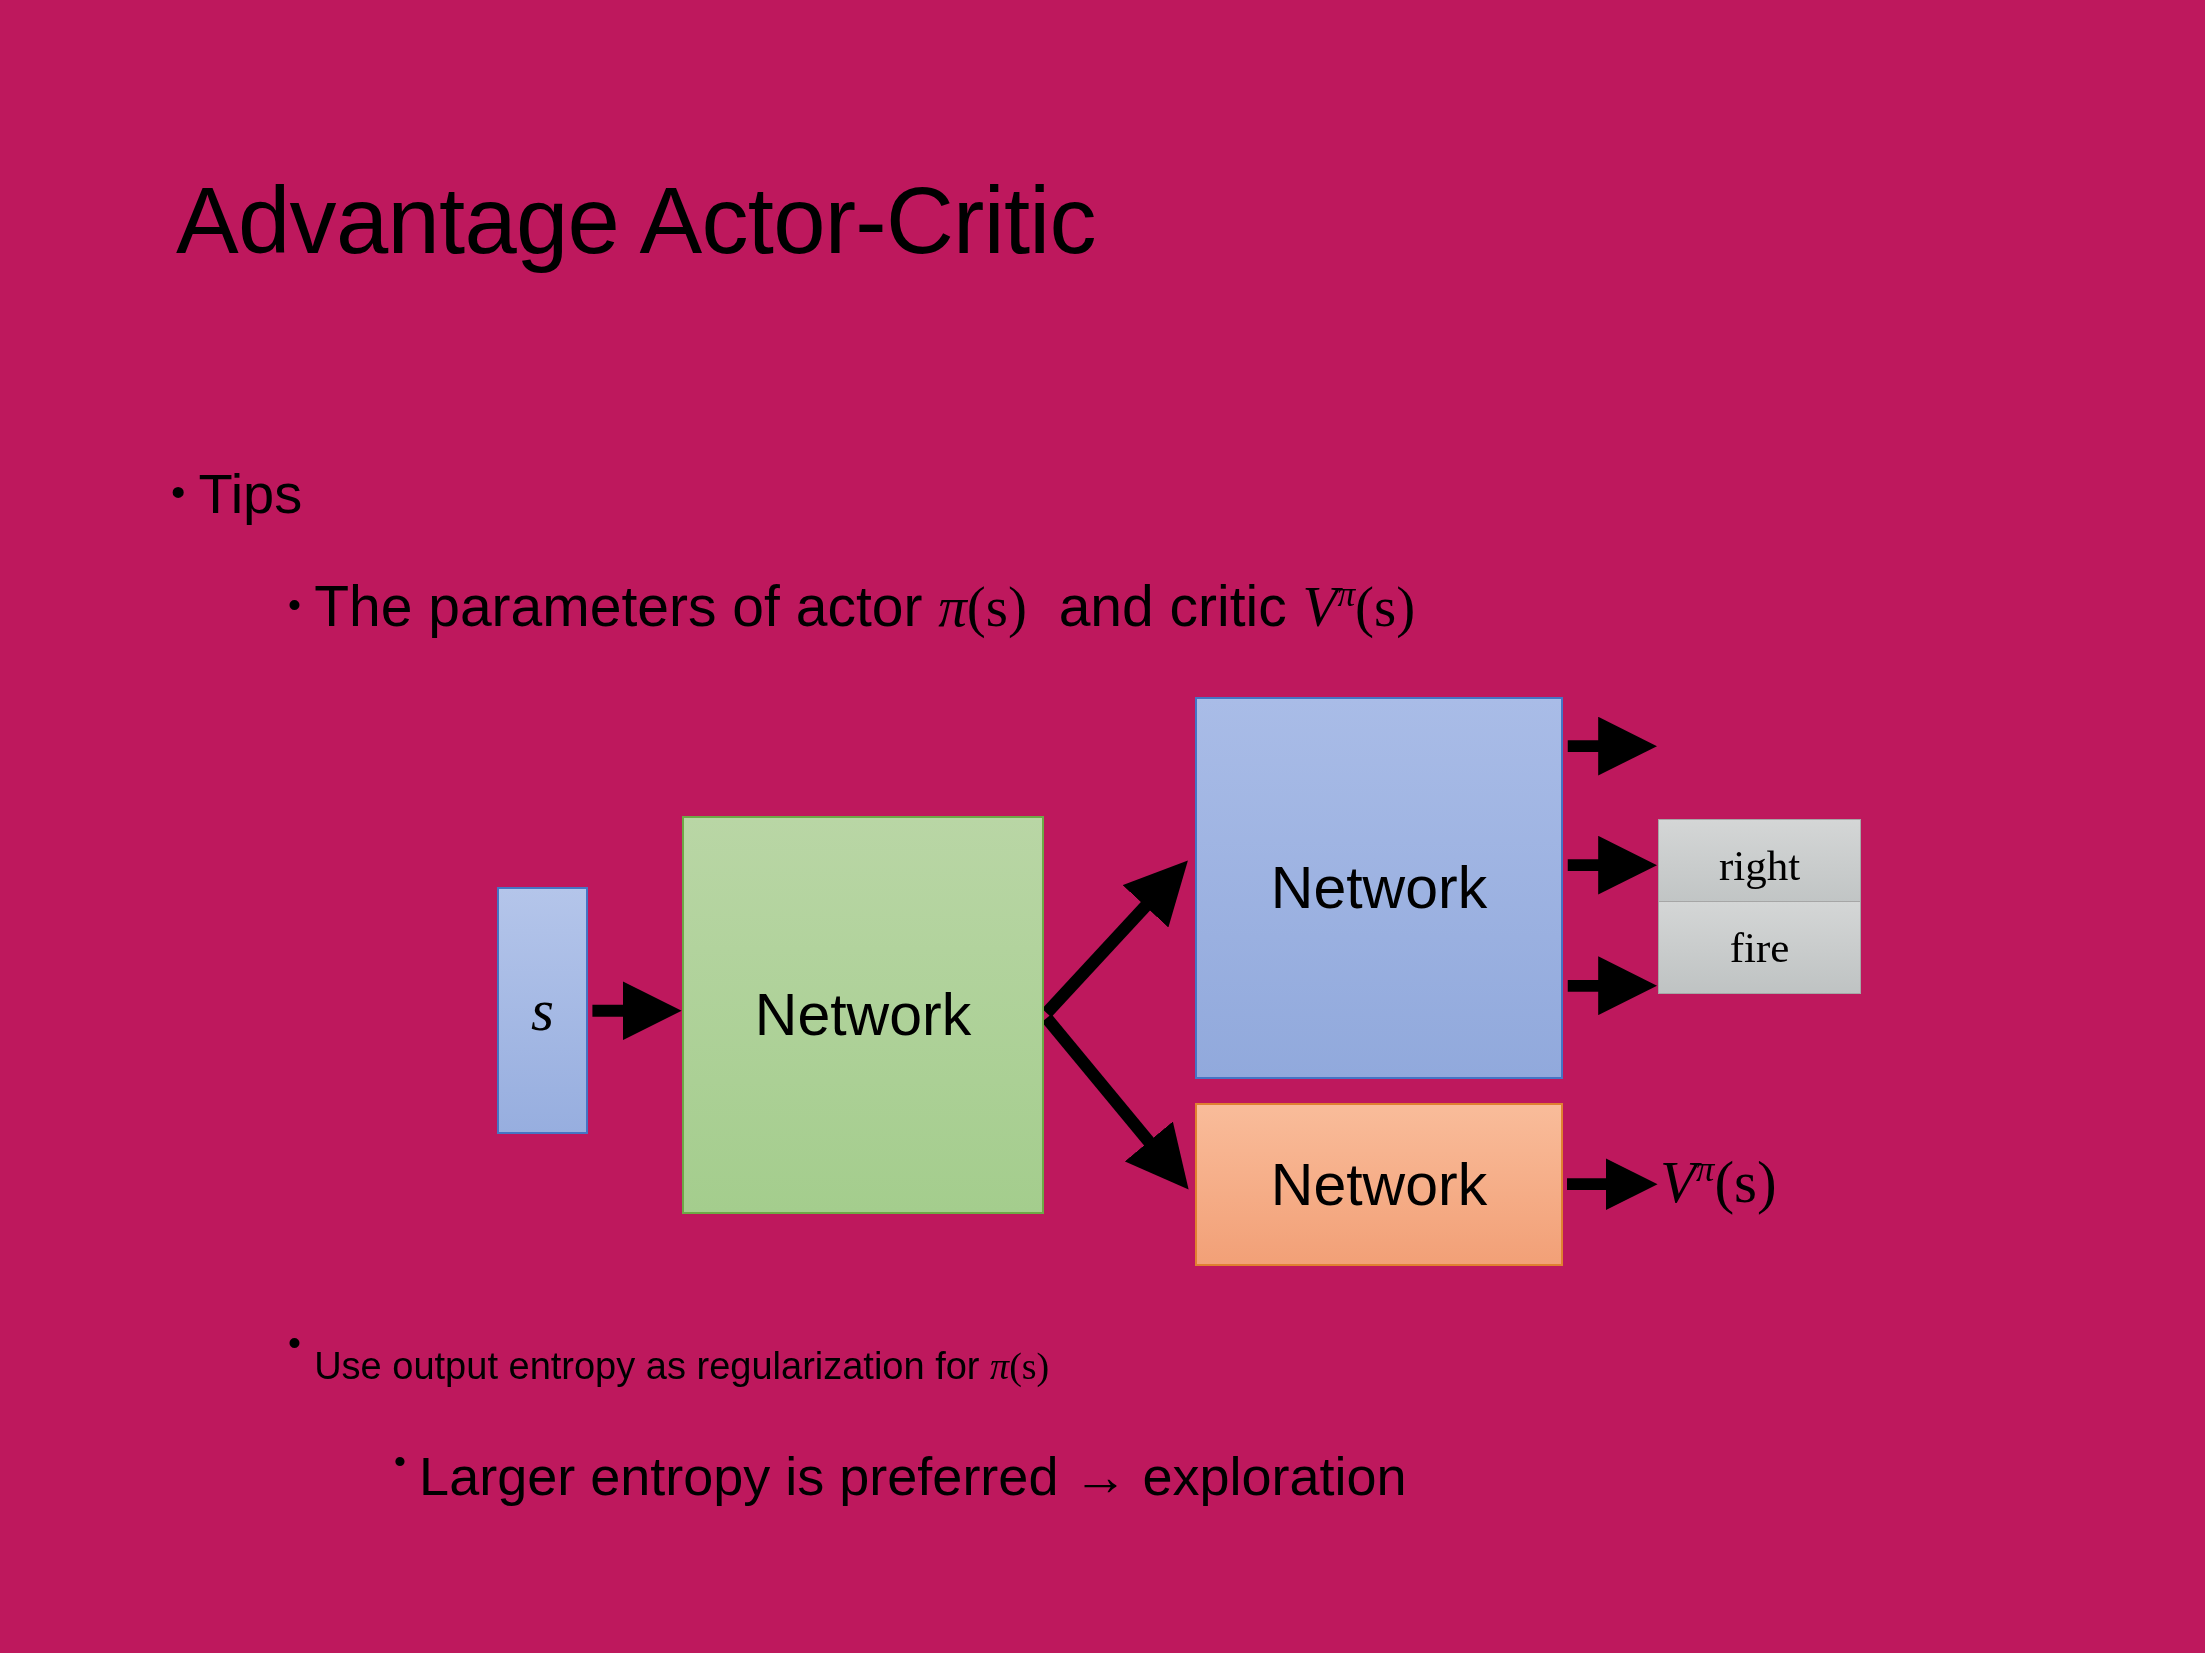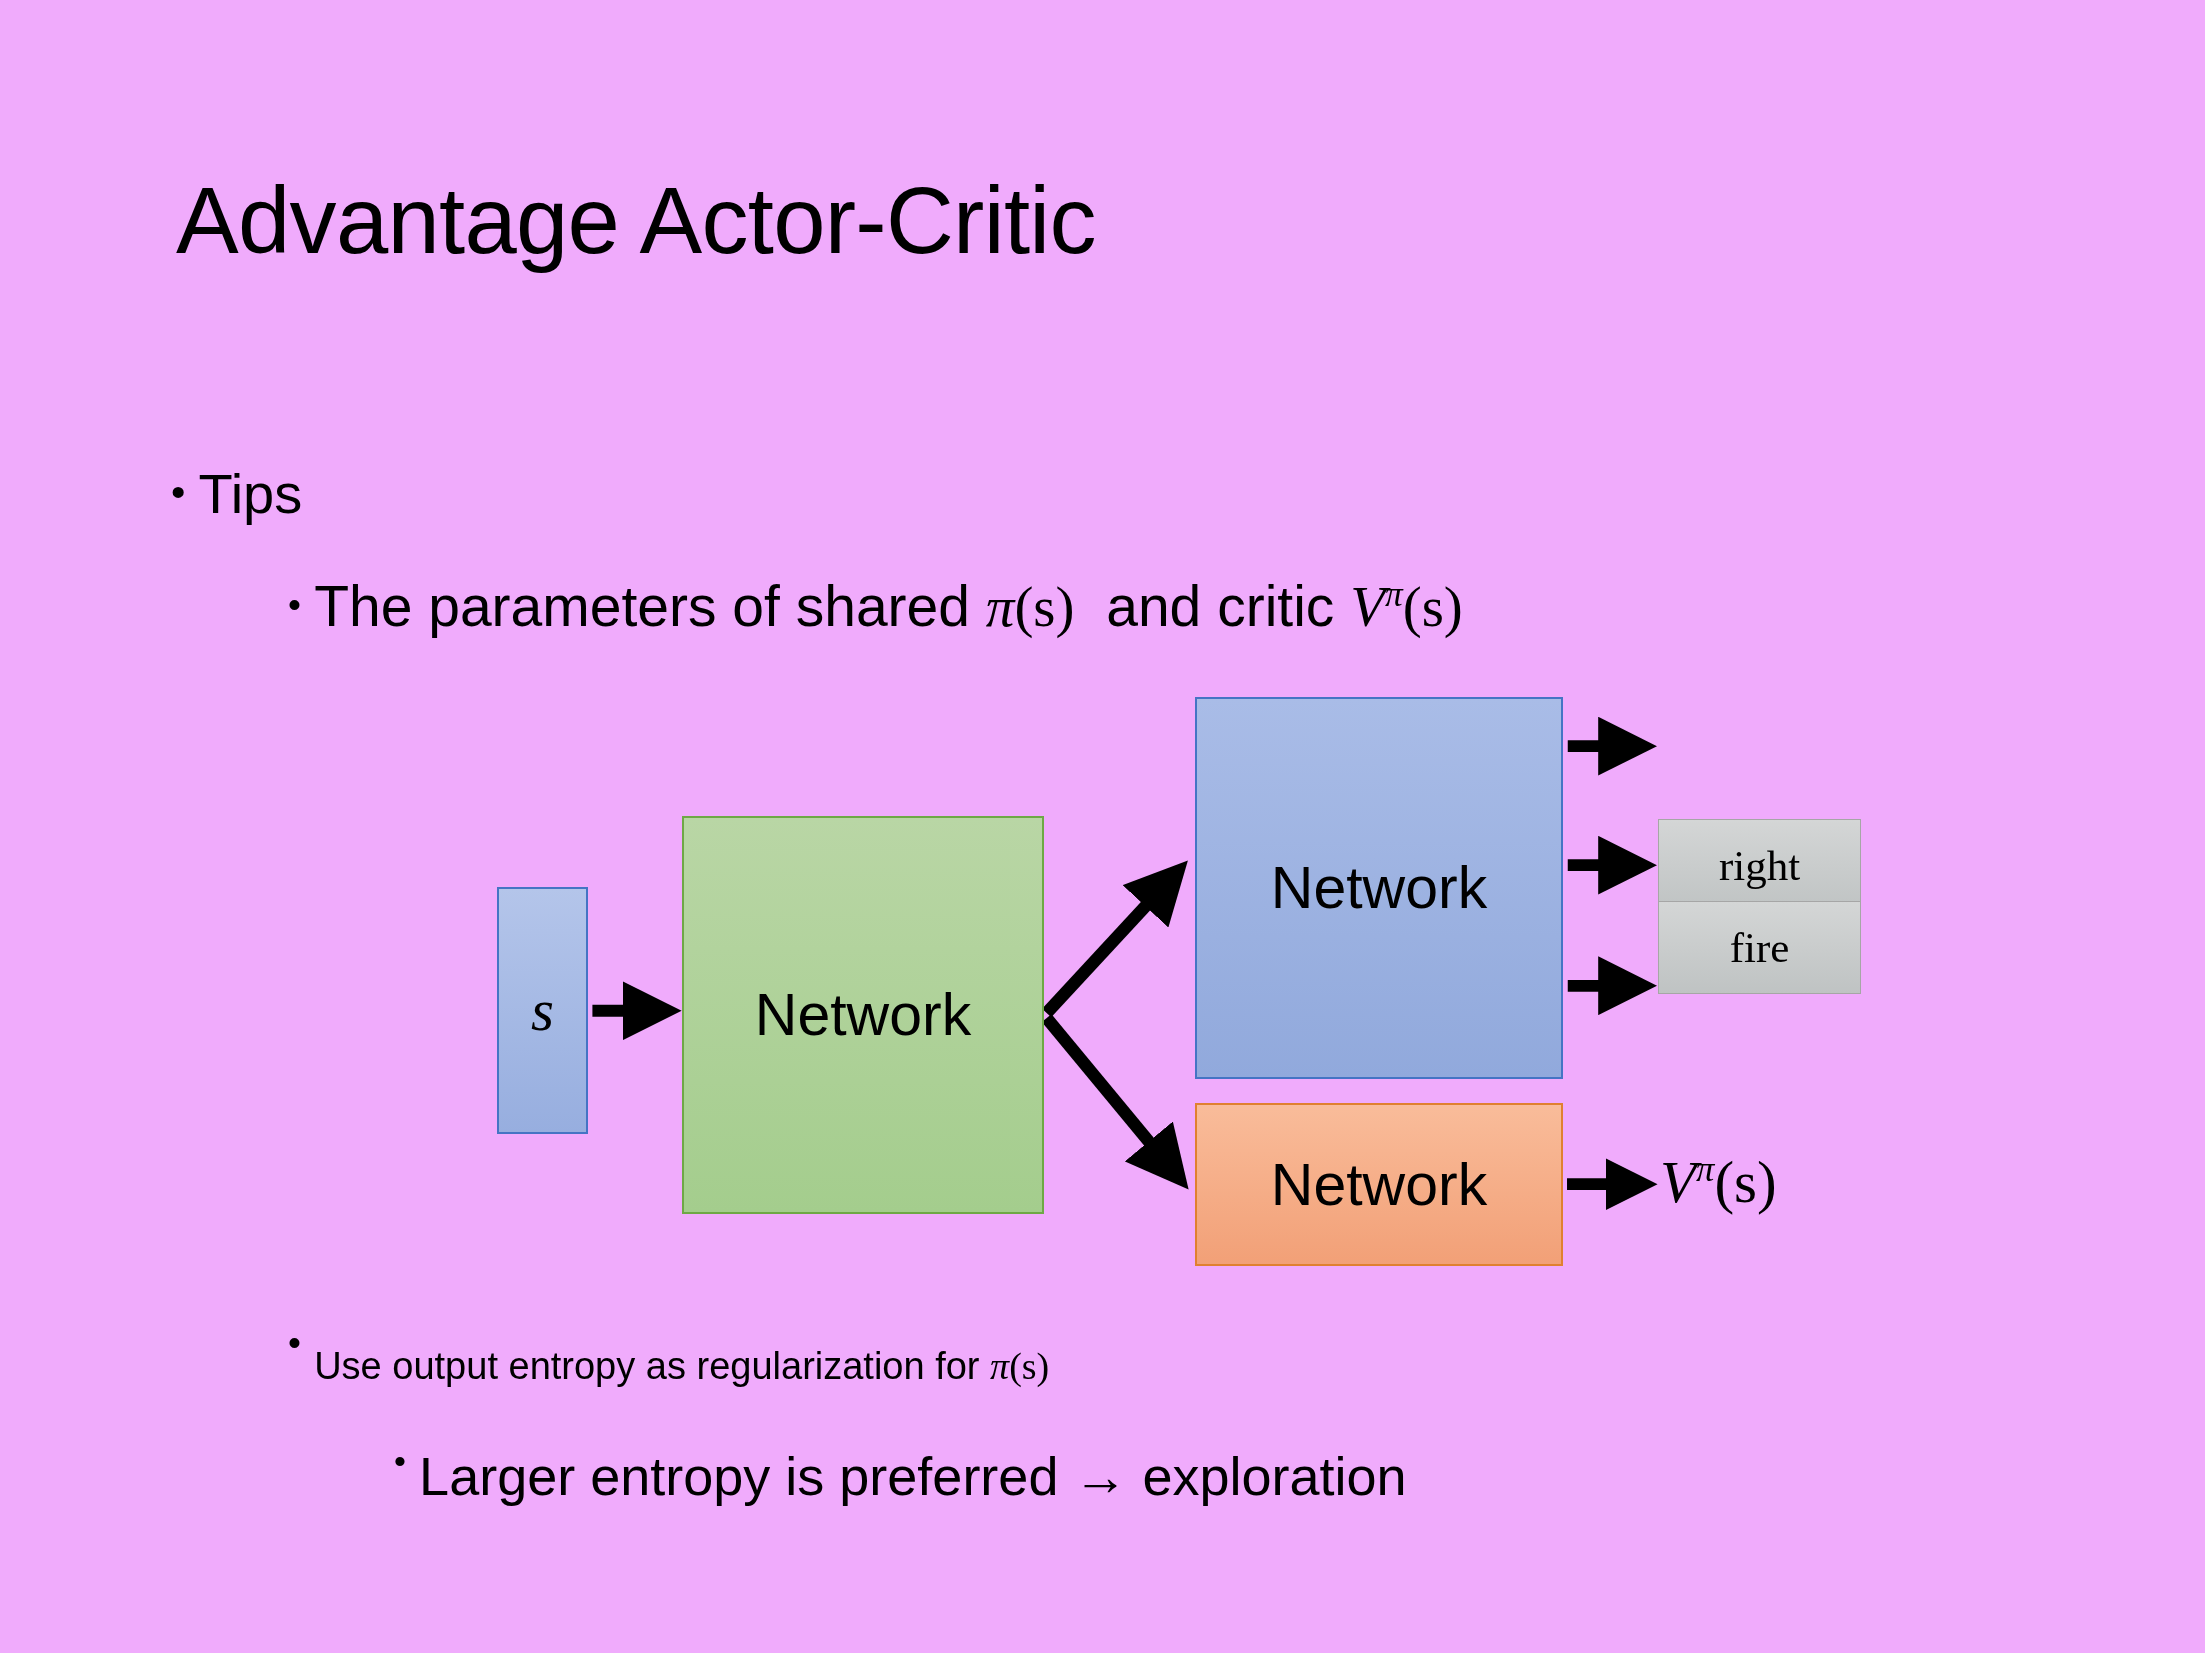--- a/index.html
+++ b/index.html
@@ -12,21 +12,21 @@
     height: 1654px;
     position: relative;
     overflow: hidden;
     font-family: "Liberation Sans", sans-serif;
     color: #000000;
   }
 
   .slide {
     position: absolute;
     inset: 0;
-    background: #f0abfc;
+    background: #be185d;
   }
 
   
   #slide-title {
     position: absolute;
     left: 176px;
     top: 168px;
     width: 1852px;
     font-size: 94px;
     line-height: 1.12;
@@ -213,21 +213,21 @@
 
   <div id="slide-title">Advantage Actor-Critic</div>
 
   <div class="bullet" id="bullet-tips">
     <span class="dot">•</span>
     <span class="btext">Tips</span>
   </div>
 
   <div class="bullet" id="bullet-shared">
     <span class="dot">•</span>
-    <span class="btext"><span>The parameters of shared </span><span class="mu">π</span><span class="paren">(s)</span><span>  and critic </span><span class="mi">V</span><span class="sup">π</span><span class="paren">(s)</span><br></span>
+    <span class="btext"><span>The parameters of actor </span><span class="mu">π</span><span class="paren">(s)</span><span>  and critic </span><span class="mi">V</span><span class="sup">π</span><span class="paren">(s)</span><br></span>
   </div>
 
   <div id="diagram">
 
     <svg width="2205" height="1654" style="position:absolute;left:0;top:0;" viewBox="0 0 3000 2250">
       <defs>
         <marker id="ah" markerWidth="5" markerHeight="5" refX="3.6" refY="2.5" orient="auto" markerUnits="strokeWidth">
           <path d="M0,0 L5,2.5 L0,5 z" fill="#000000"></path>
         </marker>
         <marker id="ah2" markerWidth="4.4" markerHeight="4.4" refX="3.2" refY="2.2" orient="auto" markerUnits="strokeWidth">

